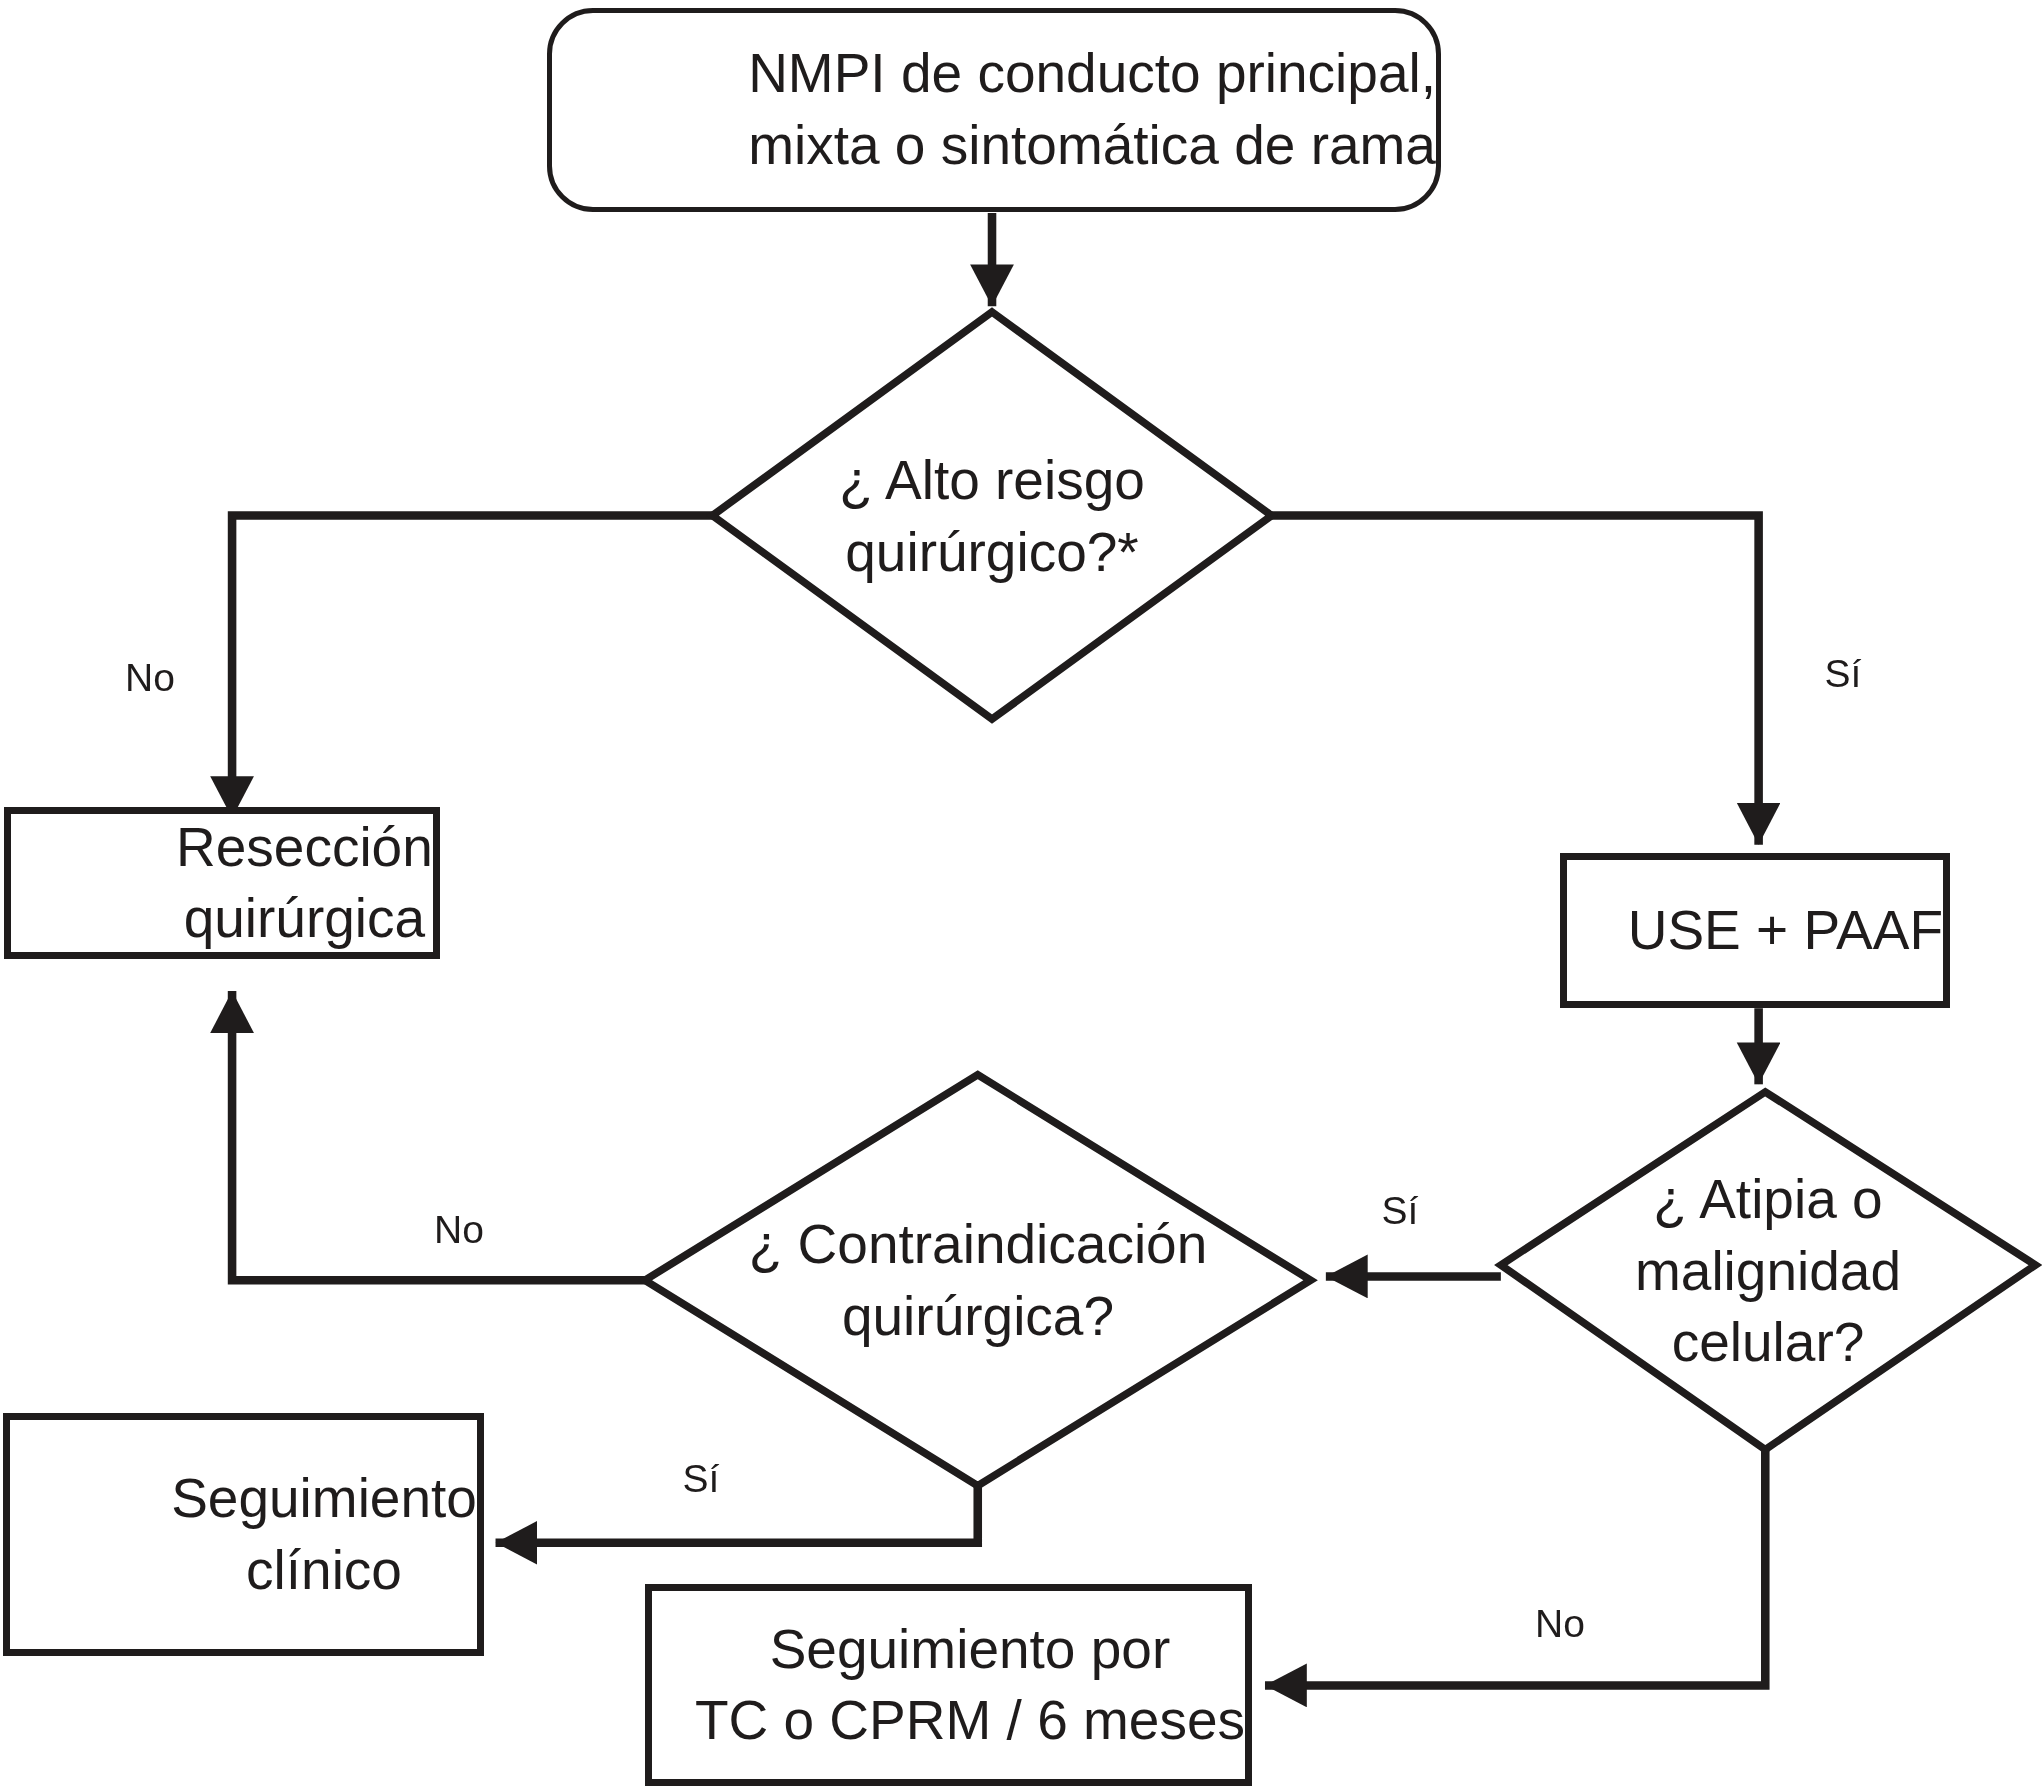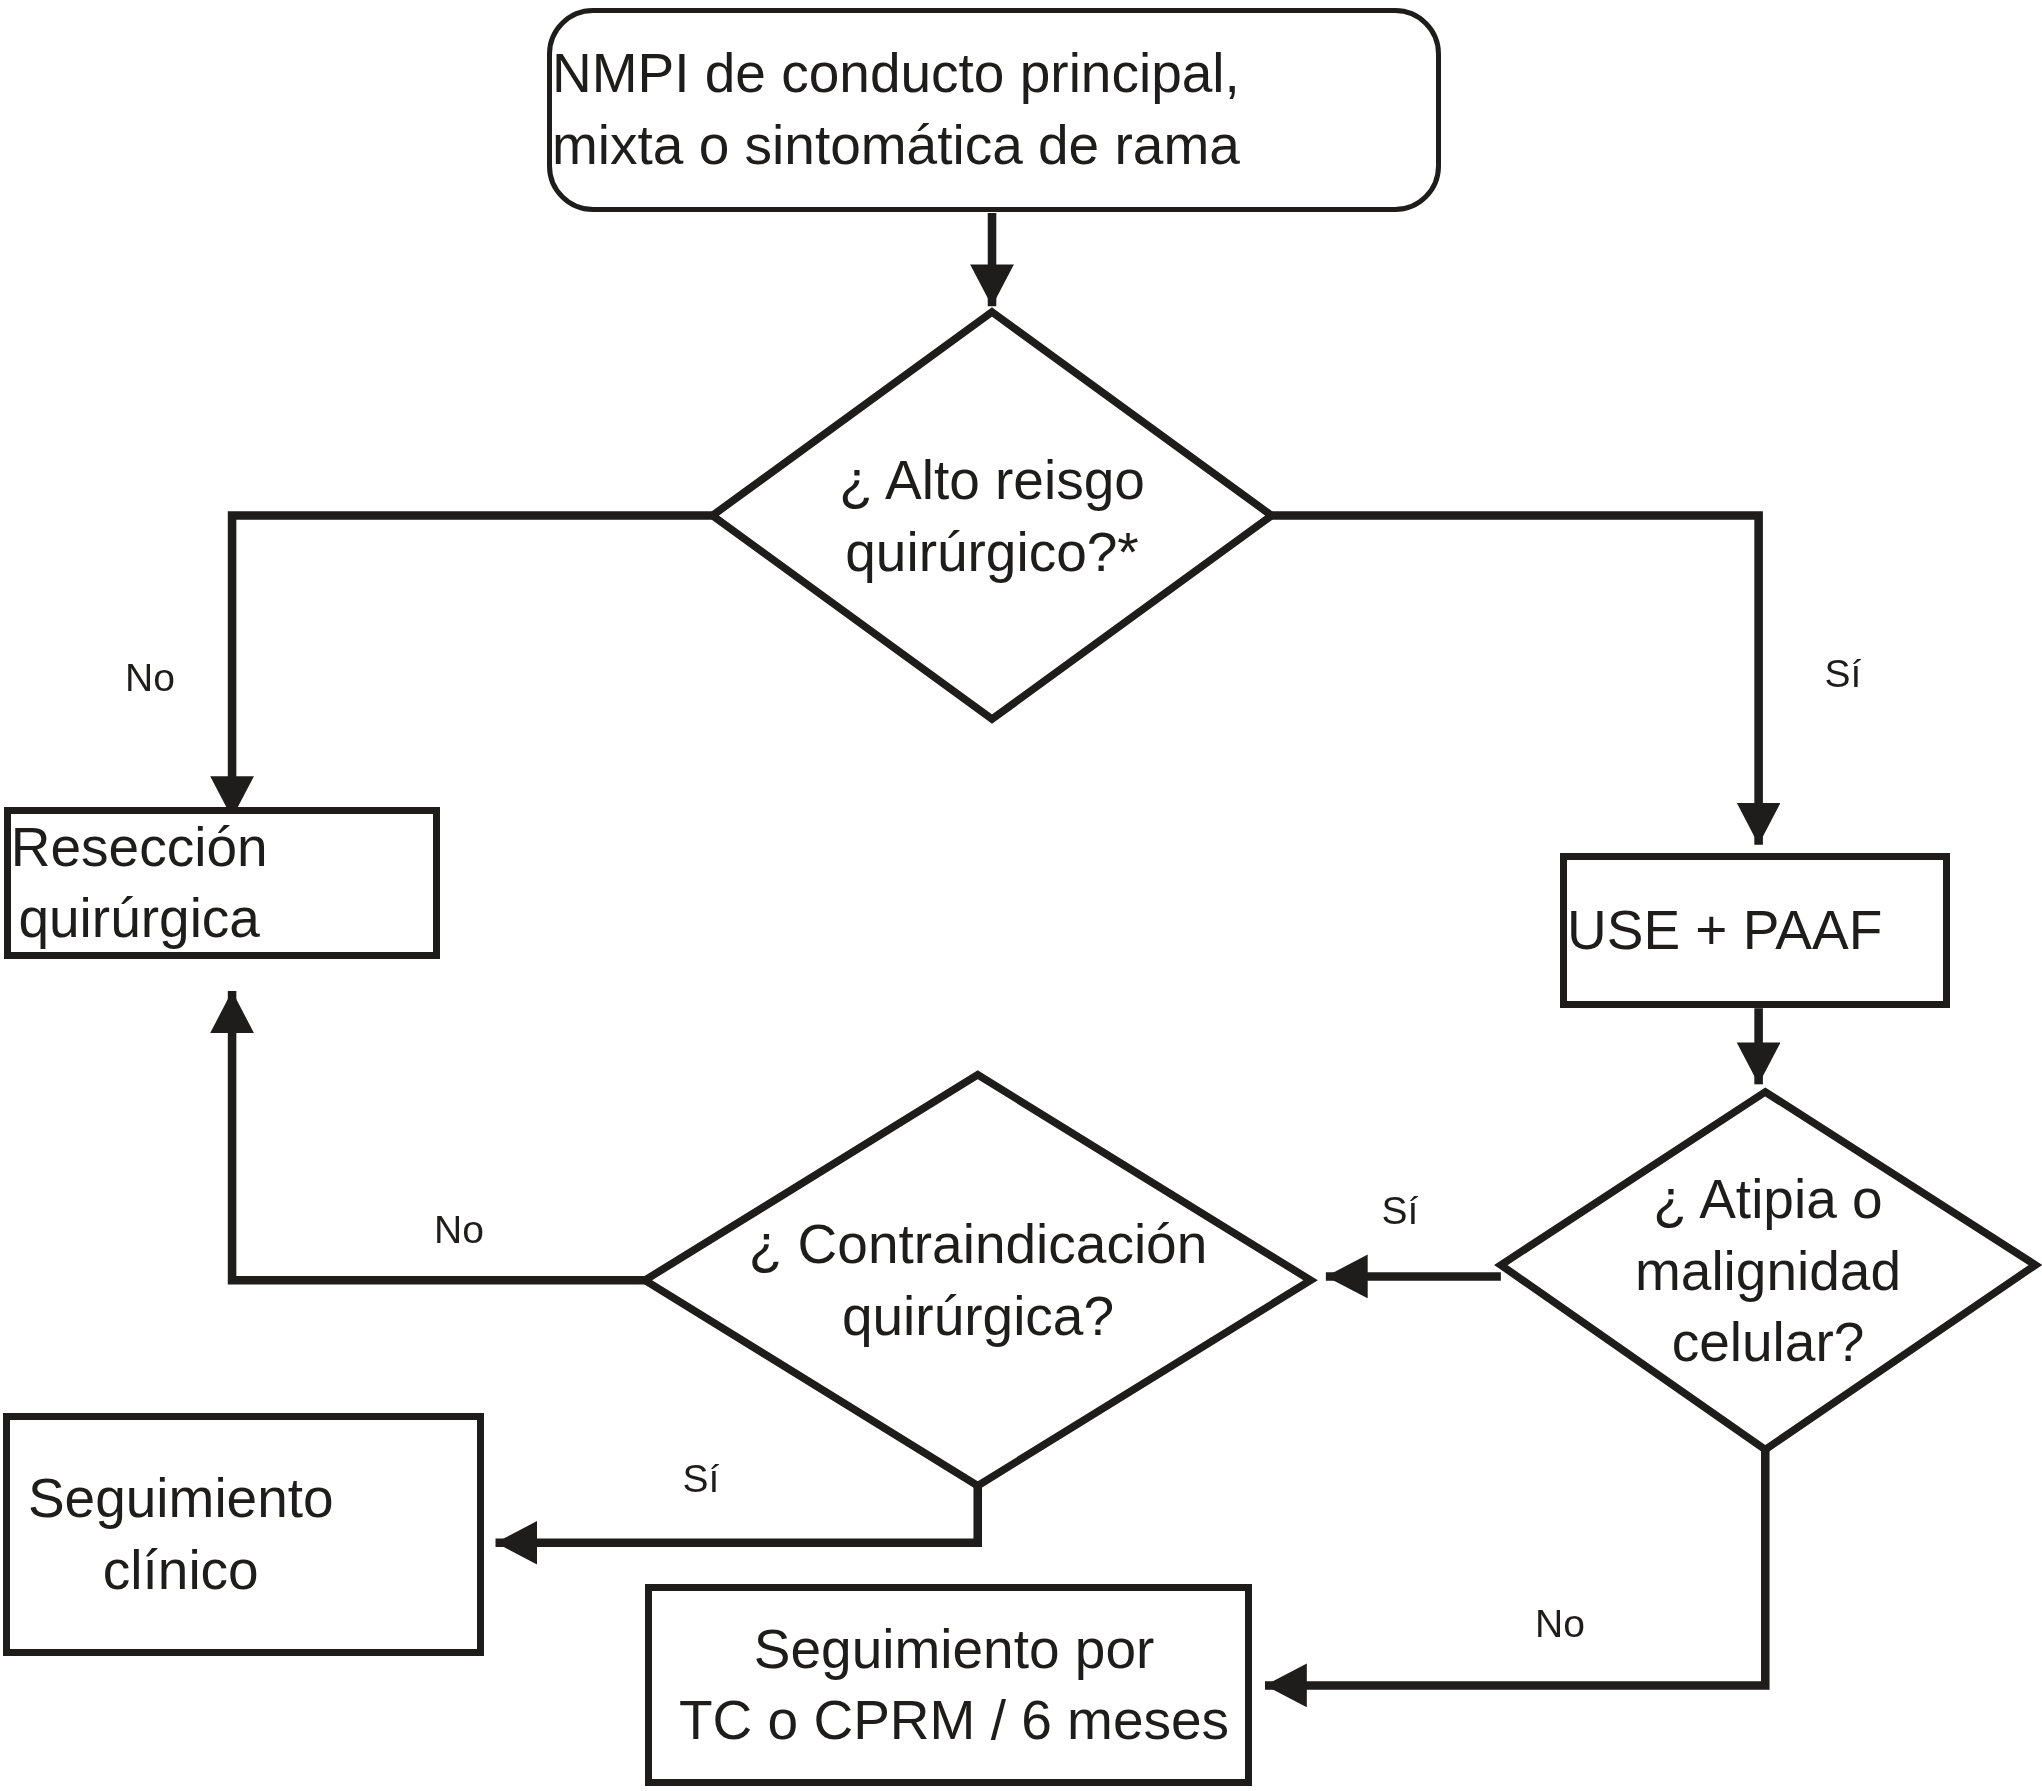--- a/index.html
+++ b/index.html
@@ -27,21 +27,21 @@
     fill: #ffffff;
     stroke: #1f1c1c;
     stroke-width: 8;
     stroke-linejoin: miter;
   }
   .node {
     position: absolute;
     box-sizing: border-box;
     display: flex;
     align-items: center;
-    justify-content: flex-start;
+    justify-content: flex-end;
     background: #ffffff;
   }
   .box { border: 7.6px solid #1f1c1c; }
   .n-start {
     left: 547px; top: 7.6px; width: 894px; height: 204px;
     border: 5.7px solid #1f1c1c; border-radius: 46px;
   }
   .n-reseccion   { left: 3.8px;    top: 807px;  width: 436px; height: 152px; }
   .n-usepaaf     { left: 1560px; top: 853px;  width: 390px; height: 155px; }
   .n-segclinico  { left: 2.9px;    top: 1413px; width: 481px; height: 243px; padding-left: 18px; }

